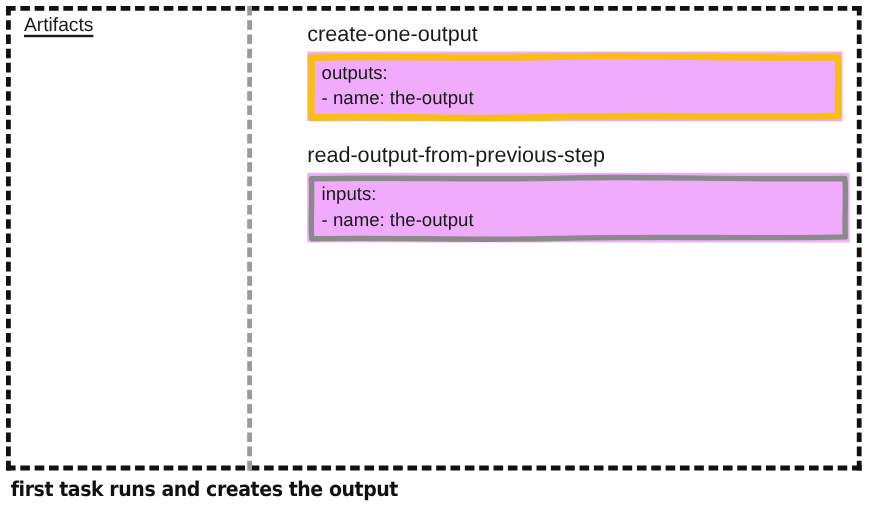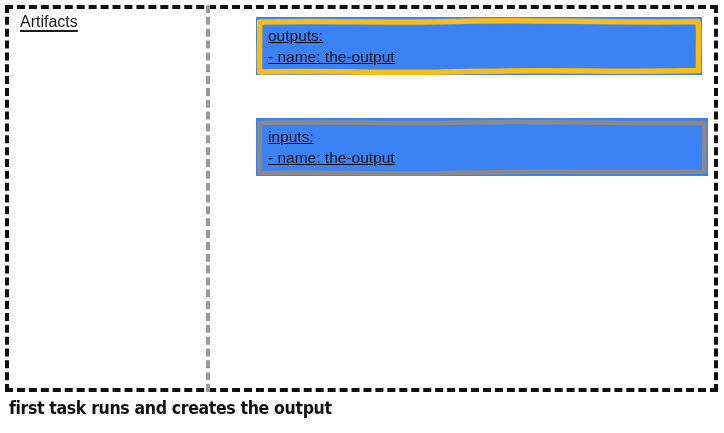--- a/index.html
+++ b/index.html
@@ -76,23 +76,22 @@
     color: #1b1b1b;
     line-height: 22px;
     white-space: nowrap;
     margin: 0 0 4px 0;
   }
 
   
   .code-box {
     position: relative;
     box-sizing: border-box;
-    background: #3b82f6;
+    background: #f0abfc;
     padding: 8px 10px 10px 12px;
-    text-decoration: underline;
   }
   .code-box .box-outline {
     position: absolute;
     left: 0;
     top: 0;
     width: 100%;
     height: 100%;
     pointer-events: none;
     overflow: visible;
   }
@@ -132,33 +131,35 @@
 
 <div id="artifacts-panel">
   <div id="artifacts-title">Artifacts</div>
 </div>
 
 <div id="column-divider"></div>
 
 <div id="steps-panel">
 
   <div class="step-block" id="block-create-one-output">
+    <div class="step-title">create-one-output</div>
     <div class="code-box">
       <svg class="box-outline" viewBox="0 0 446 58" preserveAspectRatio="none">
         <path d="M3.5,5 C70,3.2 140,6.4 210,4.2 C280,2.4 350,6 442,4.6
                  C443.6,18 441.8,34 442.6,53.6
                  C360,55.4 280,52.2 200,54.8 C130,56.6 70,53.4 3.8,55
                  C2.6,40 4.4,24 3.5,5 Z" fill="none" stroke="#f9be15" stroke-width="5.5" stroke-linejoin="round" stroke-linecap="round"></path>
       </svg>
       <div class="code-text">outputs:
 - name: the-output</div>
     </div>
   </div>
 
   <div class="step-block" id="block-read-output">
+    <div class="step-title">read-output-from-previous-step</div>
     <div class="code-box">
       <svg class="box-outline" viewBox="0 0 452 58" preserveAspectRatio="none">
         <path d="M3.5,5 C72,3.4 142,6.2 212,4.4 C284,2.6 356,6 448,4.8
                  C449.4,18 447.6,34 448.4,53.4
                  C364,55.2 284,52.4 204,54.8 C132,56.6 72,53.6 3.8,55
                  C2.6,40 4.4,24 3.5,5 Z" fill="none" stroke="#8a8a8a" stroke-width="4.5" stroke-linejoin="round" stroke-linecap="round"></path>
       </svg>
       <div class="code-text">inputs:
 - name: the-output</div>
     </div>

